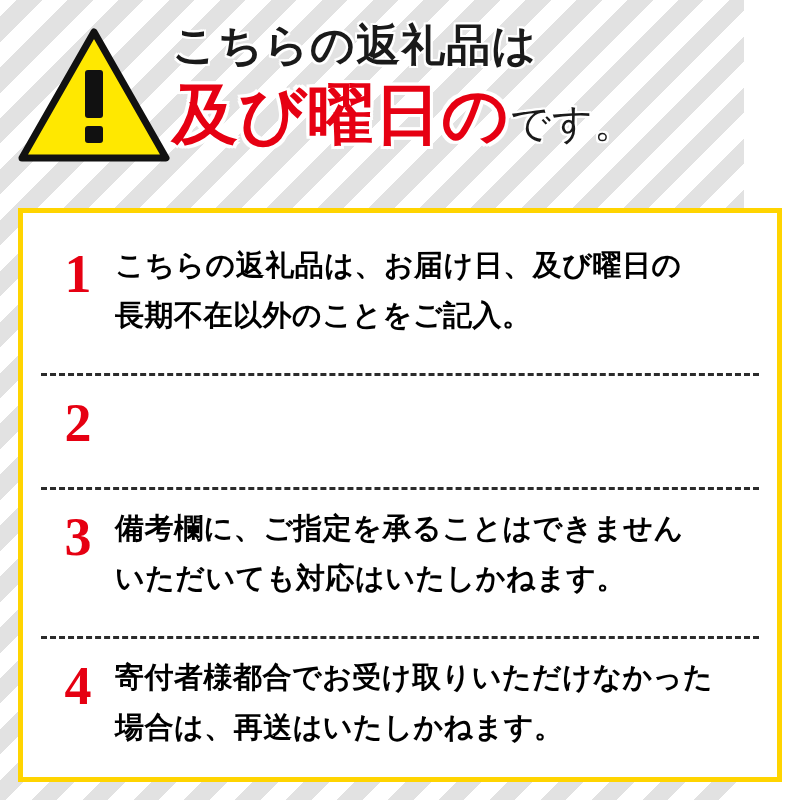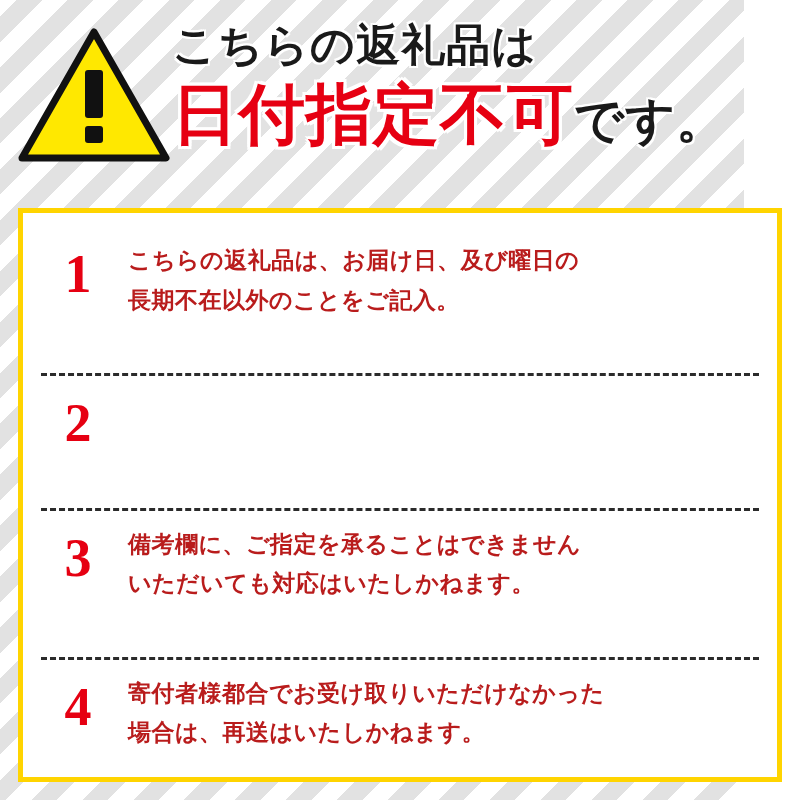--- a/index.html
+++ b/index.html
@@ -75,22 +75,22 @@
   .head-line2 .big-red {
     font-size: 66px;
     font-weight: bold;
     color: #e60012;
     letter-spacing: 1px;
     text-shadow:
       3px 0 0 #fff, -3px 0 0 #fff, 0 3px 0 #fff, 0 -3px 0 #fff,
       3px 3px 0 #fff, -3px 3px 0 #fff, 3px -3px 0 #fff, -3px -3px 0 #fff;
   }
   .head-line2 .tail {
-    font-size: 49px;
-    font-weight: bold;
+    font-size: 40px;
+    font-weight: normal;
     color: #1a1a1a;
     letter-spacing: 1px;
     text-shadow:
       2px 0 0 #fff, -2px 0 0 #fff, 0 2px 0 #fff, 0 -2px 0 #fff,
       2px 2px 0 #fff, -2px 2px 0 #fff, 2px -2px 0 #fff, -2px -2px 0 #fff;
   }
 
   
   .panel {
     position: absolute;
@@ -128,46 +128,45 @@
     text-align: center;
     padding-top: 8px;
     letter-spacing: 0;
   }
 
   .rule-text {
     flex: 1 1 auto;
     padding-top: 6px;
   }
   .rule-text div {
-    font-size: 23px;
-    font-weight: bold;
-    color: #b91c1c;
+    font-size: 29px;
+    font-weight: bold;
+    color: #000000;
     line-height: 1.72;
     letter-spacing: 0.5px;
     white-space: nowrap;
-    margin-left: 13px;
   }
 </style>
 </head>
 <body>
 
 <div id="page">
 
   <div class="header">
 
     <svg class="warning-icon" viewBox="0 0 152 140">
       <path d="M76 6 L148 132 L4 132 Z" fill="#ffe800" stroke="#111111" stroke-width="7" stroke-linejoin="round"></path>
       <rect x="67" y="44" width="18" height="48" rx="3" fill="#111111"></rect>
       <rect x="67" y="100" width="18" height="17" rx="3" fill="#111111"></rect>
     </svg>
 
     <div class="header-text">
       <div class="head-line1">こちらの返礼品は</div>
       <div class="head-line2">
-        <span class="big-red">日付指定不可</span><span class="tail">です。</span>
+        <span class="big-red">及び曜日の</span><span class="tail">です。</span>
       </div>
     </div>
 
   </div>
 
   <div class="panel">
 
     <div class="rule-row">
       <div class="num">1</div>
       <div class="rule-text">

